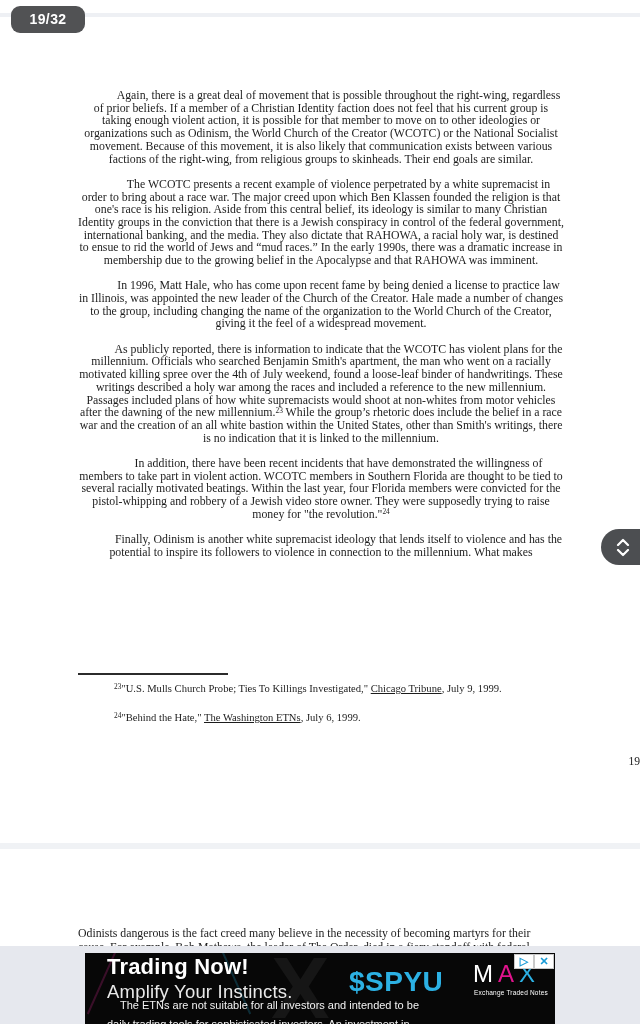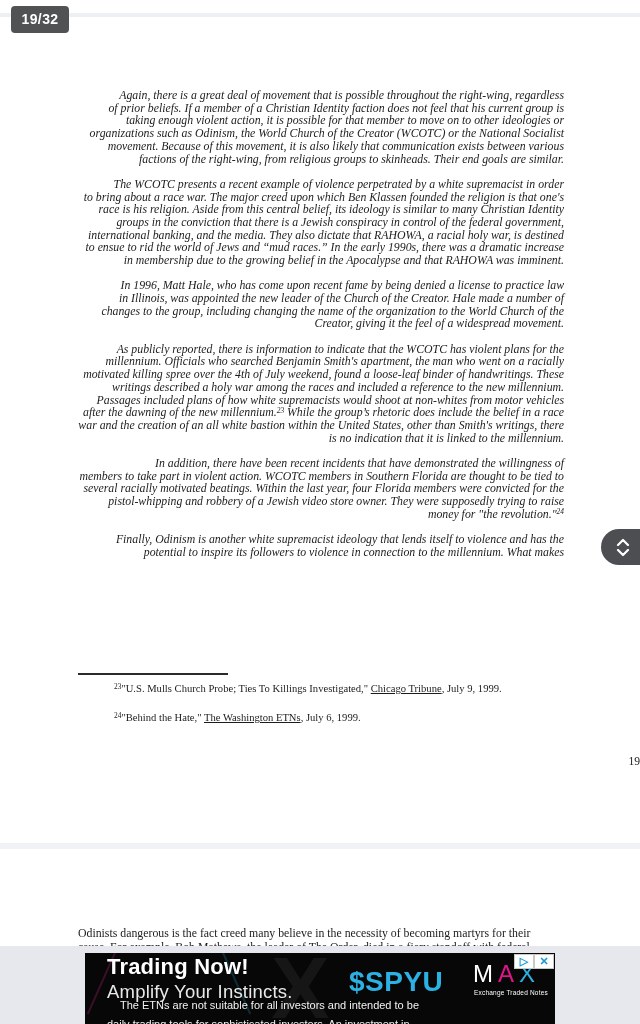--- a/index.html
+++ b/index.html
@@ -2,27 +2,27 @@
 <html><head>
 <meta charset="utf-8">
 <style>
   html, body { margin:0; padding:0; background:#ffffff; }
   .viewer {
     position:relative; width:640px; height:1024px; overflow:hidden;
     background:#ffffff; font-family:"Liberation Serif", serif;
   }
   .topline { position:absolute; left:0; top:13px; width:640px; height:4px; background:#eef0f4; }
   .badge {
-    position:absolute; left:11px; top:6px; min-width:46px; height:27px; padding:0 6px;
-    background:#515254; border-radius:4px; color:#ffffff; text-align:center;
+    position:absolute; left:11px; top:6px; min-width:46px; height:27px; padding:0 14px;
+    background:#515254; border-radius:9px; color:#ffffff; text-align:center;
     font:bold 14px/27px "Liberation Sans", sans-serif; letter-spacing:.4px; z-index:5;
   }
   .body-col {
     position:absolute; left:78px; top:89px; width:486px; color:#1c1c1c;
-    font-size:11.8px; line-height:12.7px; text-align:right;font-style:italic;
+    font-size:11.8px; line-height:12.7px; text-align:center;
   }
   .para { margin:0 0 12.6px 0; text-indent:35px; }
   sup { font-size:7.4px; line-height:0; position:relative; top:-3.5px; vertical-align:baseline; }
   .fn-rule { position:absolute; left:78px; top:673px; width:150px; height:2px; background:#2b2b2b; }
   .footnotes { position:absolute; left:78px; top:683px; width:486px; color:#1c1c1c; font-size:10.6px; line-height:12.2px; }
   .footnote { margin:0 0 17px 0; padding-left:36px; }
   .u { text-decoration:underline; }
   .page-num { position:absolute; left:0; top:755px; width:640px; text-align:right; font-size:11.6px; color:#222; }
   .page-gap { position:absolute; left:0; top:843px; width:640px; height:6px; background:#f0f2f5; }
   .p2line { position:absolute; left:78px; width:486px; font-size:11.8px; line-height:13px; color:#1c1c1c; white-space:nowrap; overflow:hidden; }

